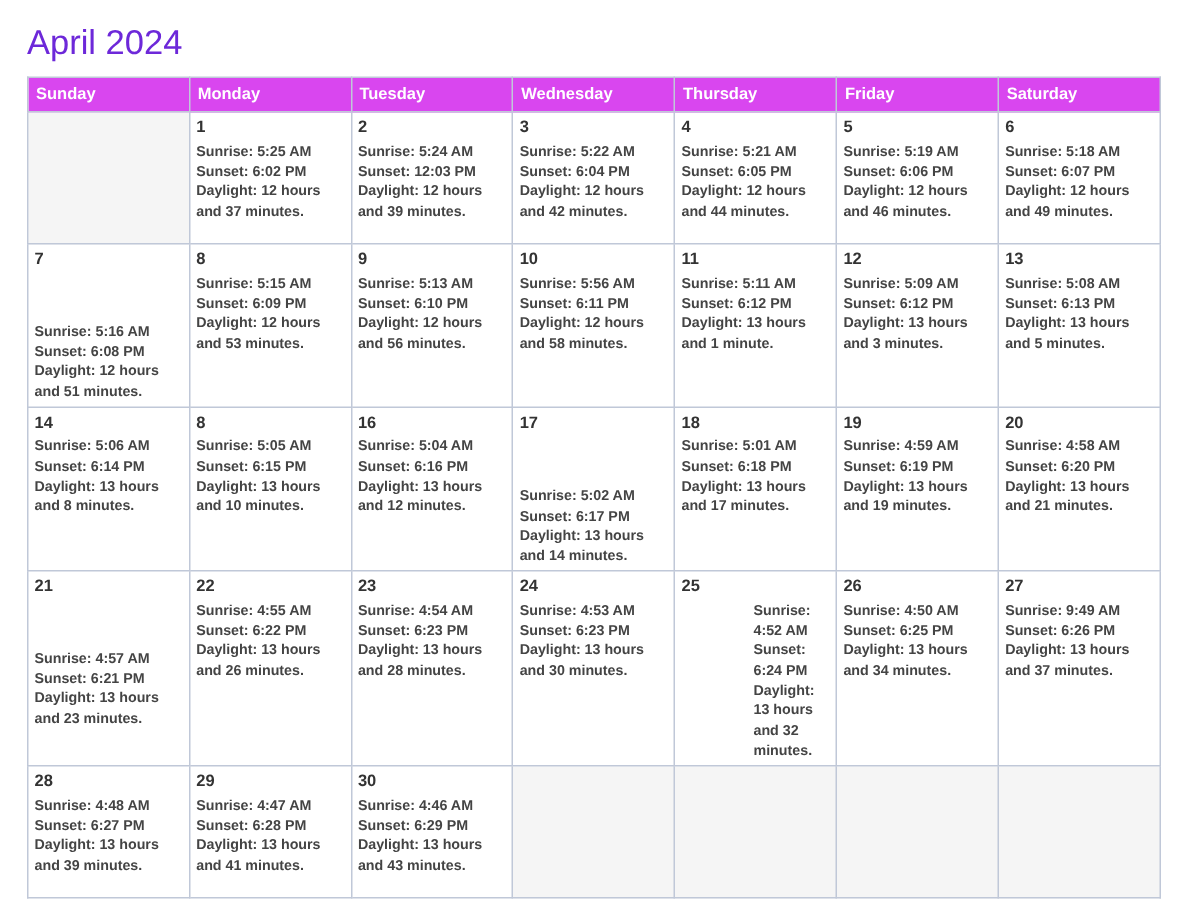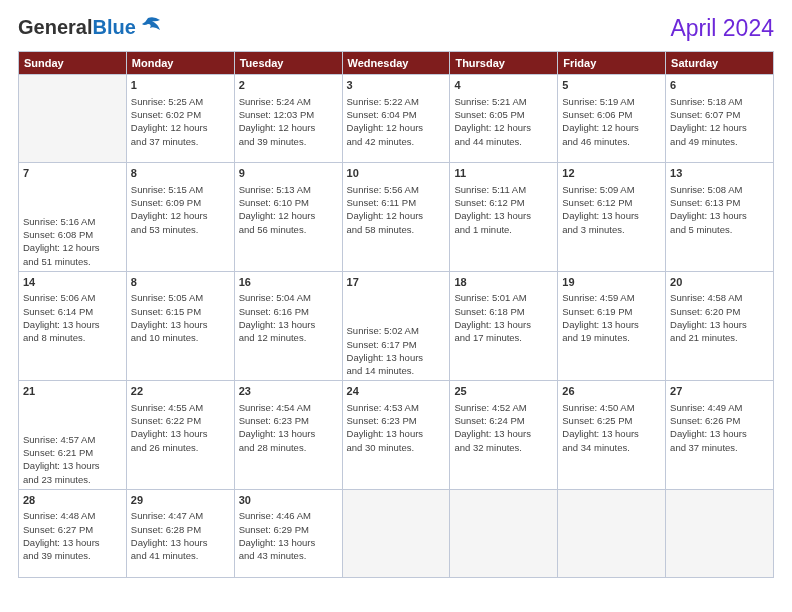--- a/index.html
+++ b/index.html
@@ -46,21 +46,21 @@
     .location {
       font-size: 14px;
       color: #555;
     }
     table {
       width: 100%;
       border-collapse: collapse;
       font-size: 10px;
     }
     thead th {
-      background-color: #7f1d1d;
+      background-color: #d946ef;
       color: #fff;
       text-align: left;
       padding: 5px 5px;
       font-size: 11px;
       font-weight: bold;
       border: 1px solid #c0c8d8;
     }
     tbody td {
       vertical-align: top;
       border: 1px solid #c0c8d8;
@@ -76,37 +76,28 @@
       background: #f5f5f5;
     }
     .day-num {
       font-weight: bold;
       font-size: 11px;
       display: block;
       margin-bottom: 1px;
     }
     .day-info {
       color: #444;
+      font-weight: bold;
     }
   </style>
 </head>
 <body>
 
 <div class="container">
   <div class="header">
-    <div class="logo">
-      <div style="display:flex;align-items:center;">
-        <span class="logo-text">
-          <span>General</span><span class="blue">Blue</span>
-        </span>
-        <svg width="22" height="18" viewBox="0 0 22 18" style="margin-left:4px;margin-top:-4px;">
-          <path d="M8 2 Q14 0 20 4 Q16 6 12 5 Q18 8 20 14 Q14 10 10 12 Q12 8 8 8 Q4 10 2 8 Q6 6 8 2Z" fill="#1a6fba"></path>
-        </svg>
-      </div>
-    </div>
     <div class="title-block">
       <div class="month-title">April 2024</div>
     </div>
   </div>
 
   <table>
     <thead>
       <tr>
         <th>Sunday</th>
         <th>Monday</th>
@@ -289,35 +280,35 @@
           </td>
           <td>
             <span class="day-num">24</span>
             <div class="day-info" style="white-space: pre-line;">Sunrise: 4:53 AM
 Sunset: 6:23 PM
 Daylight: 13 hours
 and 30 minutes.</div>
           </td>
           <td>
             <span class="day-num">25</span>
-            <div class="day-info" style="white-space: pre-line;">Sunrise: 4:52 AM
+            <div class="day-info" style="white-space: pre-line; margin-left: 48px;">Sunrise: 4:52 AM
 Sunset: 6:24 PM
 Daylight: 13 hours
 and 32 minutes.</div>
           </td>
           <td>
             <span class="day-num">26</span>
             <div class="day-info" style="white-space: pre-line;">Sunrise: 4:50 AM
 Sunset: 6:25 PM
 Daylight: 13 hours
 and 34 minutes.</div>
           </td>
           <td>
             <span class="day-num">27</span>
-            <div class="day-info" style="white-space: pre-line;">Sunrise: 4:49 AM
+            <div class="day-info" style="white-space: pre-line;">Sunrise: 9:49 AM
 Sunset: 6:26 PM
 Daylight: 13 hours
 and 37 minutes.</div>
           </td>
         </tr>
         <tr>
           <td>
             <span class="day-num">28</span>
             <div class="day-info" style="white-space: pre-line;">Sunrise: 4:48 AM
 Sunset: 6:27 PM

